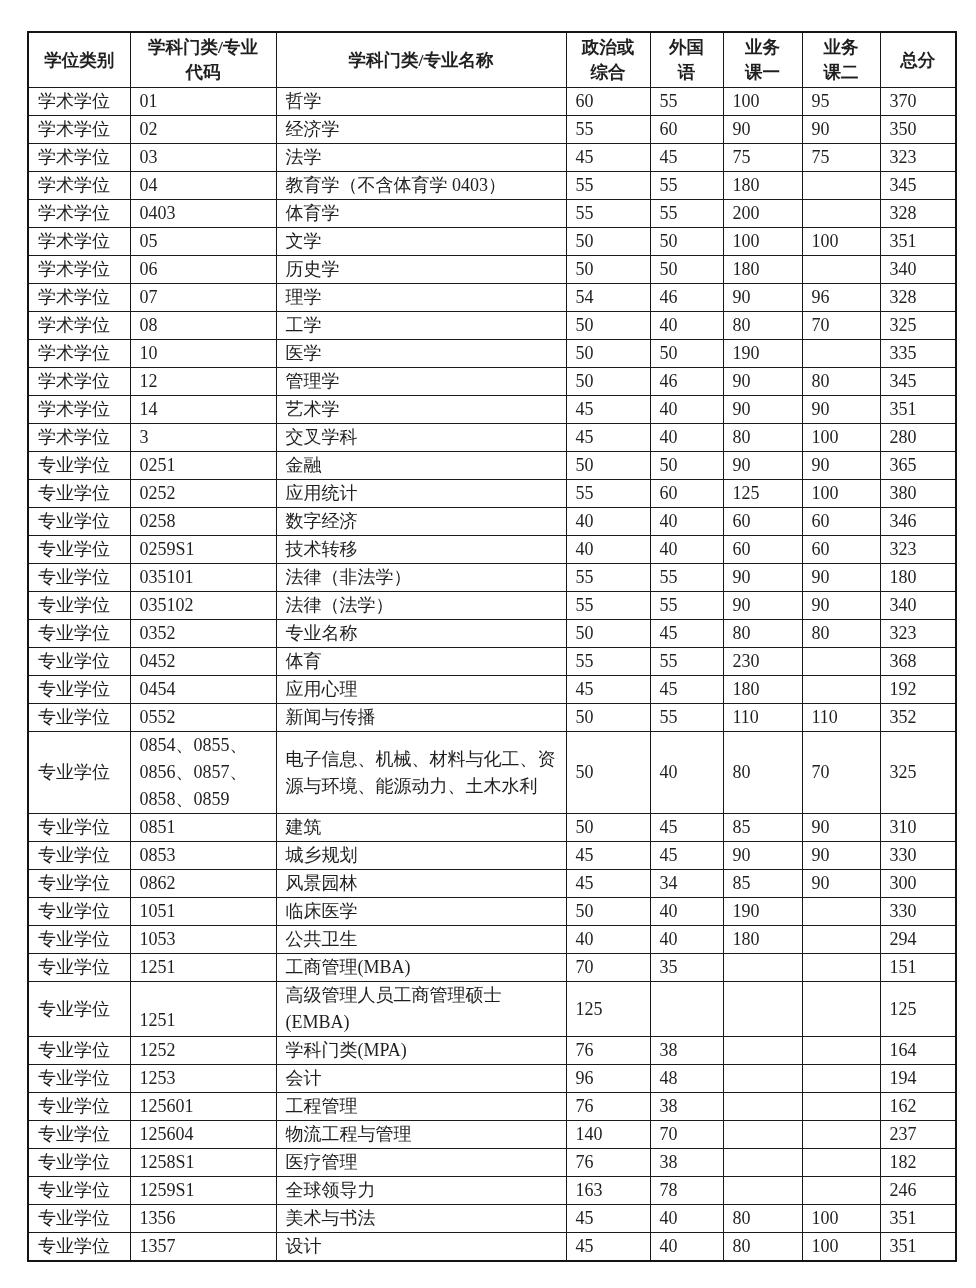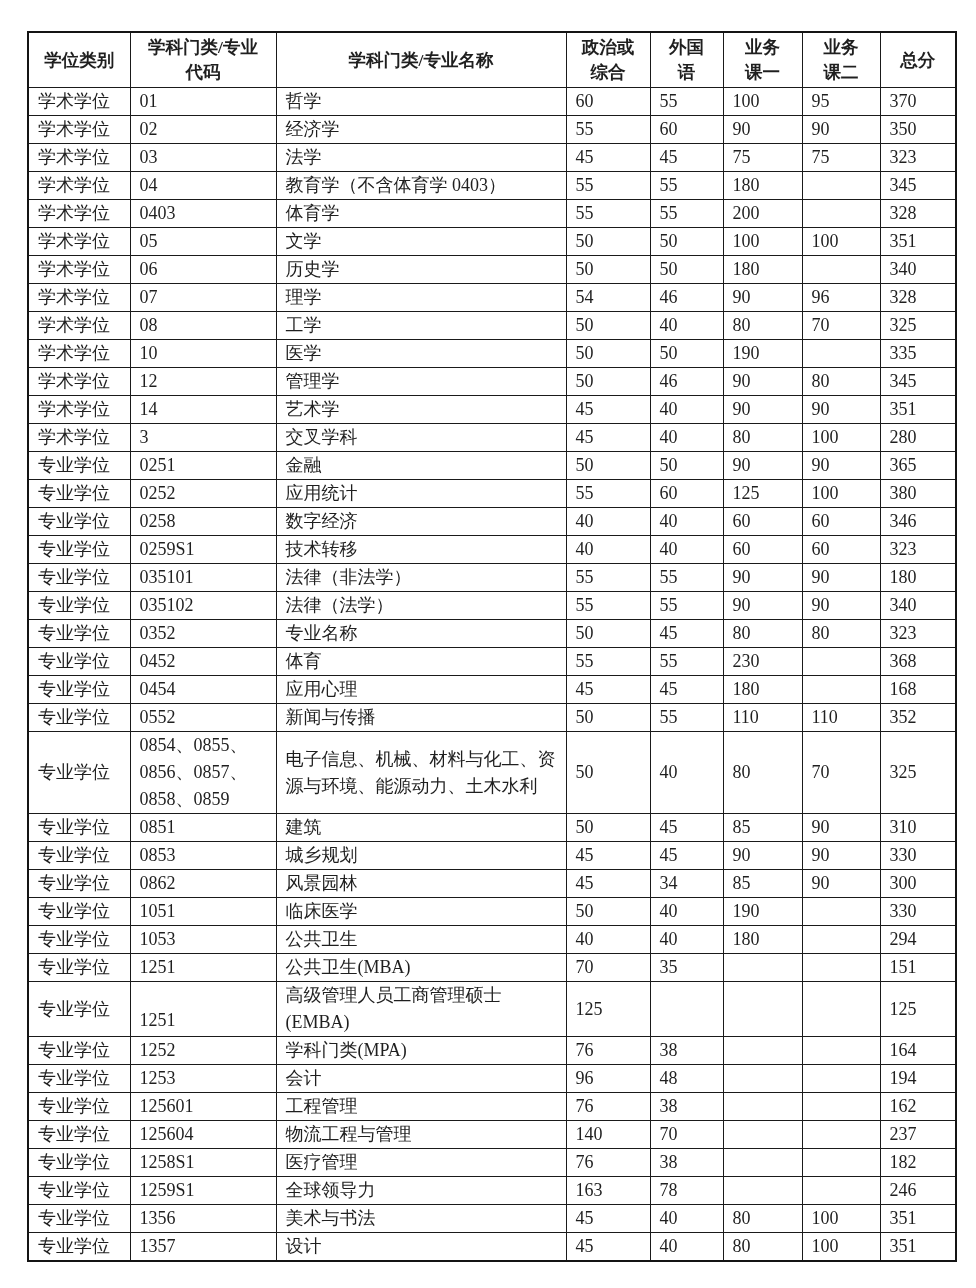--- a/index.html
+++ b/index.html
@@ -299,21 +299,21 @@
           <td>368</td>
         </tr>
         <tr>
           <td>专业学位</td>
           <td>0454</td>
           <td>应用心理</td>
           <td>45</td>
           <td>45</td>
           <td>180</td>
           <td></td>
-          <td>168</td>
+          <td>192</td>
         </tr>
         <tr>
           <td>专业学位</td>
           <td>0552</td>
           <td>新闻与传播</td>
           <td>50</td>
           <td>55</td>
           <td>110</td>
           <td>110</td>
           <td>352</td>
@@ -377,21 +377,21 @@
           <td>公共卫生</td>
           <td>40</td>
           <td>40</td>
           <td>180</td>
           <td></td>
           <td>294</td>
         </tr>
         <tr>
           <td>专业学位</td>
           <td>1251</td>
-          <td>公共卫生(MBA)</td>
+          <td>工商管理(MBA)</td>
           <td>70</td>
           <td>35</td>
           <td></td>
           <td></td>
           <td>151</td>
         </tr>
         <tr>
           <td>专业学位</td>
           <td>1251</td>
           <td>高级管理人员工商管理硕士

